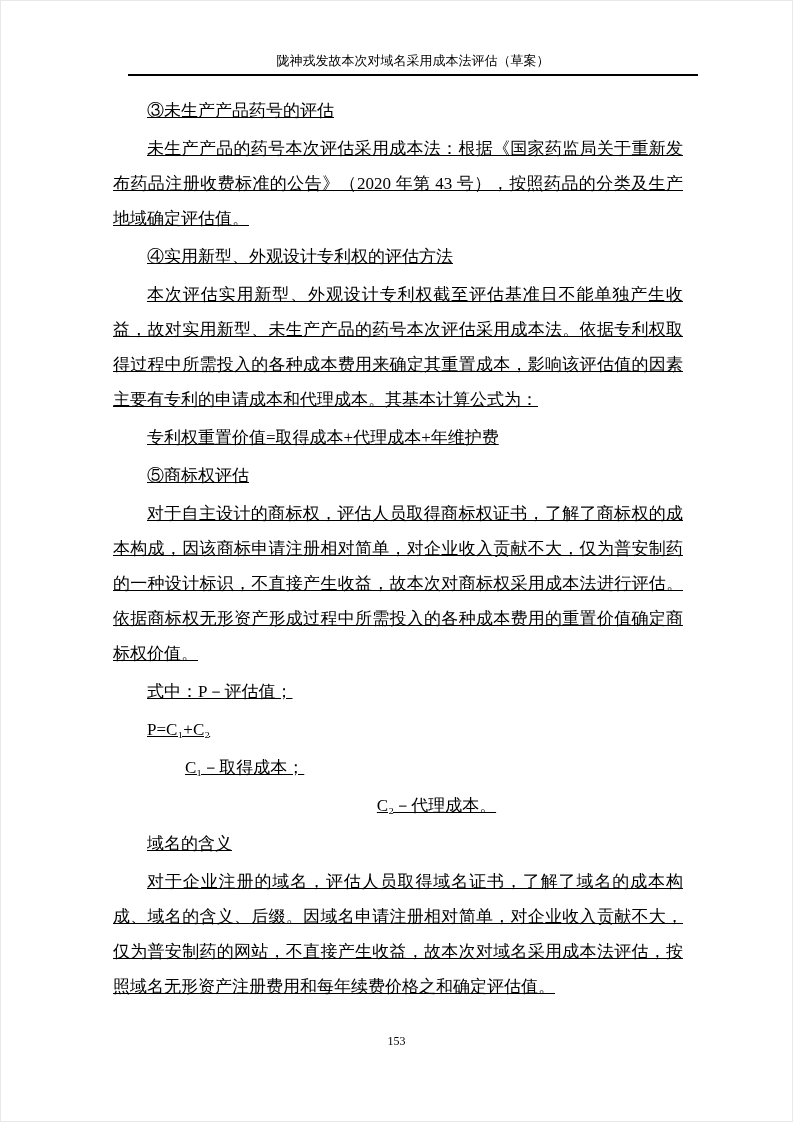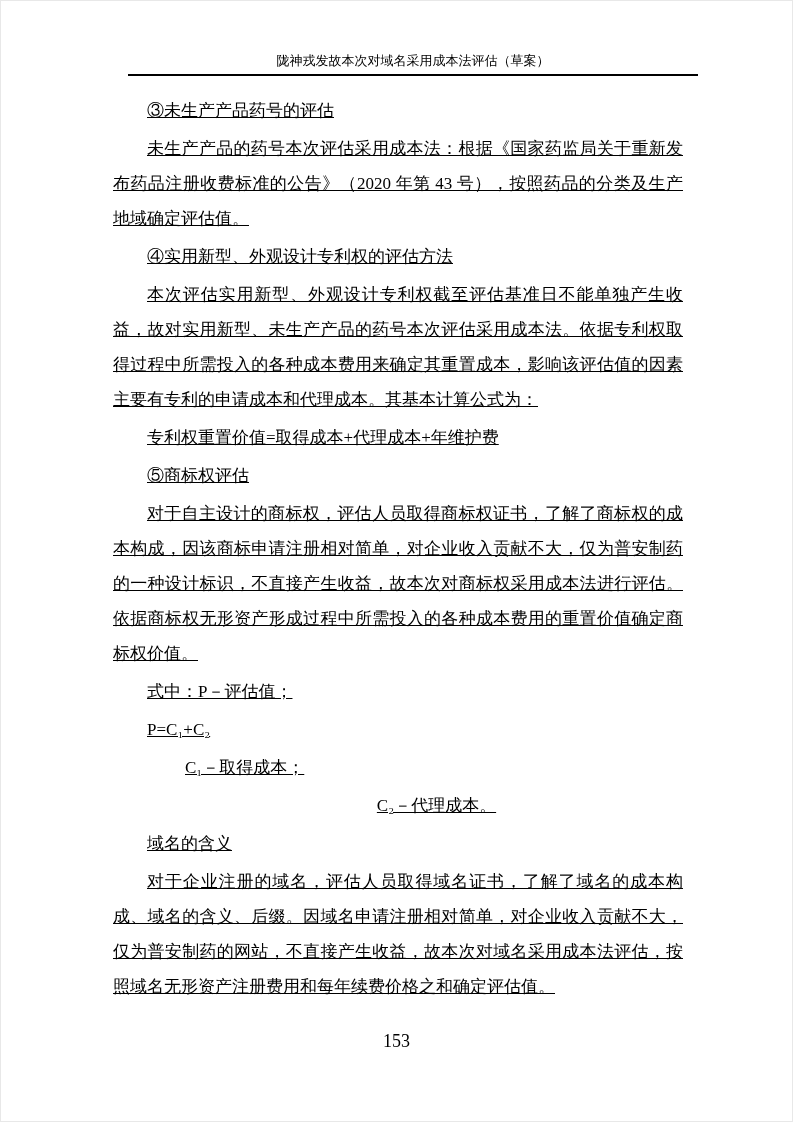--- a/index.html
+++ b/index.html
@@ -47,21 +47,21 @@
     text-indent: 34px;
   }
   .formula-def-1 { text-indent: 72px; }
   .formula-def-2 { text-indent: 77px; text-align: center; }
   .page-footer {
     position: absolute;
     top: 1032px;
     left: 0;
     width: 793px;
     text-align: center;
-    font-size: 18px;
+    font-size: 12px;
     line-height: 18px;
   }
 </style>
 </head>
 <body>
 
 <div class="page">
 
   <div class="page-header">
     <span>陇神戎发</span>

